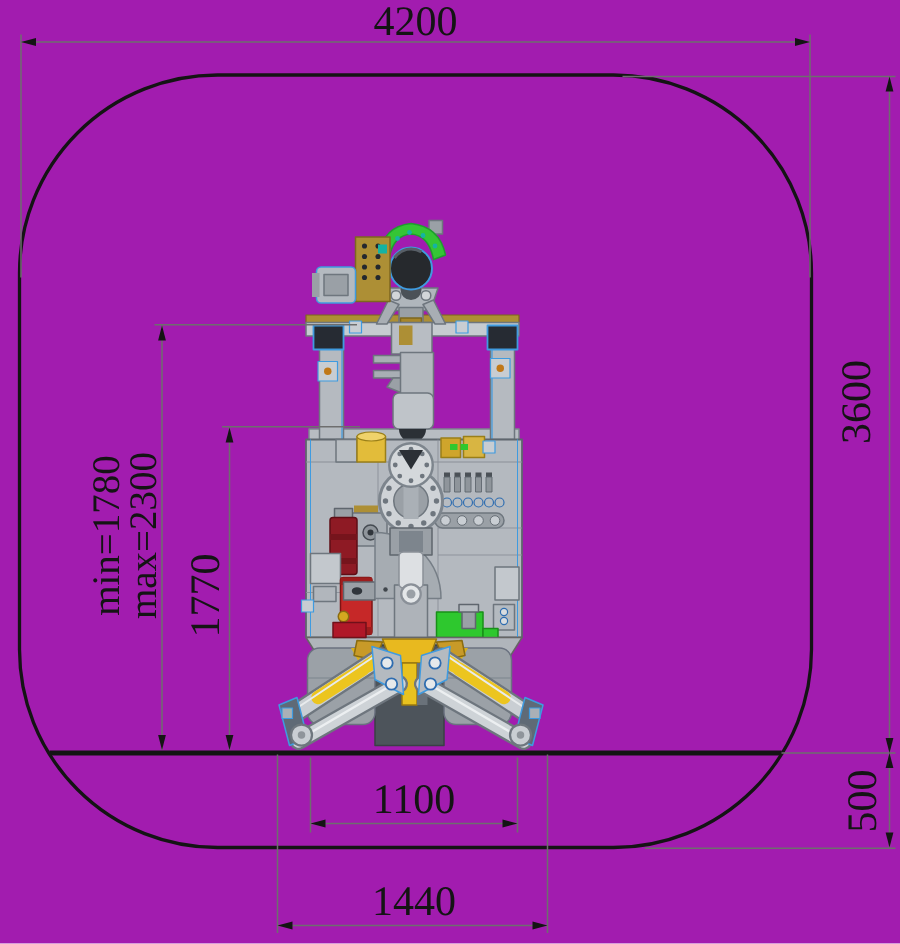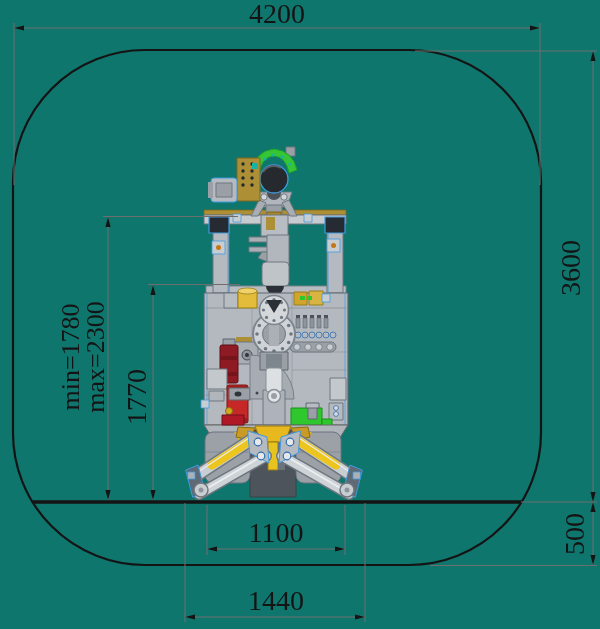--- a/index.html
+++ b/index.html
@@ -1,17 +1,17 @@
 <!DOCTYPE html>
 <html><head>
 <meta charset="utf-8">
 <style>
   html,body { margin:0; padding:0; background:#ffffff; }
   .canvas {
-    width:600px; height:629px; position:relative; background:#0f766e;
+    width:600px; height:629px; position:relative; background:#a21caf;
     font-family:"Liberation Serif","DejaVu Serif",serif;
     overflow:hidden;
   }
   svg { display:block; }
   .dim-text { font-family:"Liberation Serif","DejaVu Serif",serif; fill:#141414; }
   .fs28 { font-size:28px; }
   .fs27 { font-size:26px; }
   .thin  { stroke:#6e6e6e; stroke-width:1; fill:none; }
   .arrow { fill:#141414; stroke:none; }
   .outline { stroke:#141414; fill:none; }

